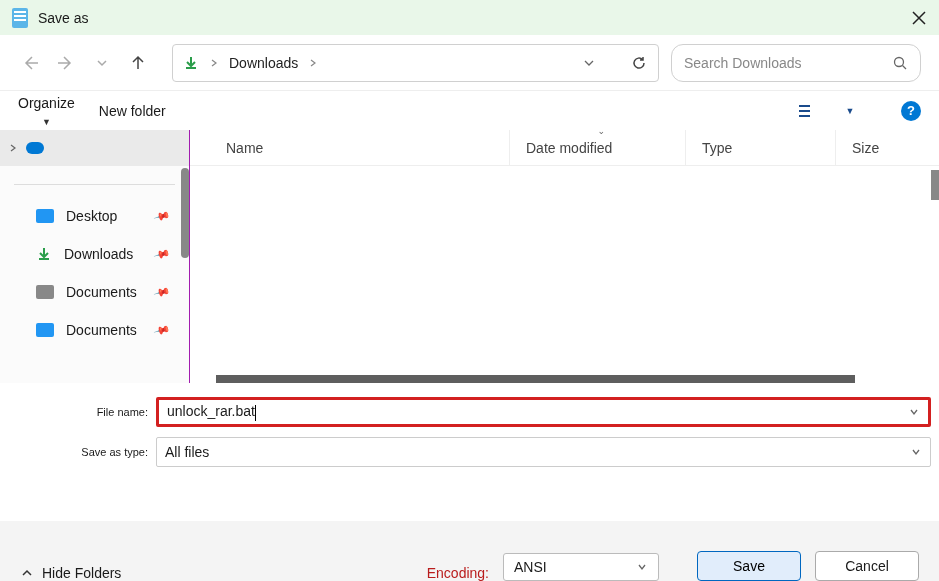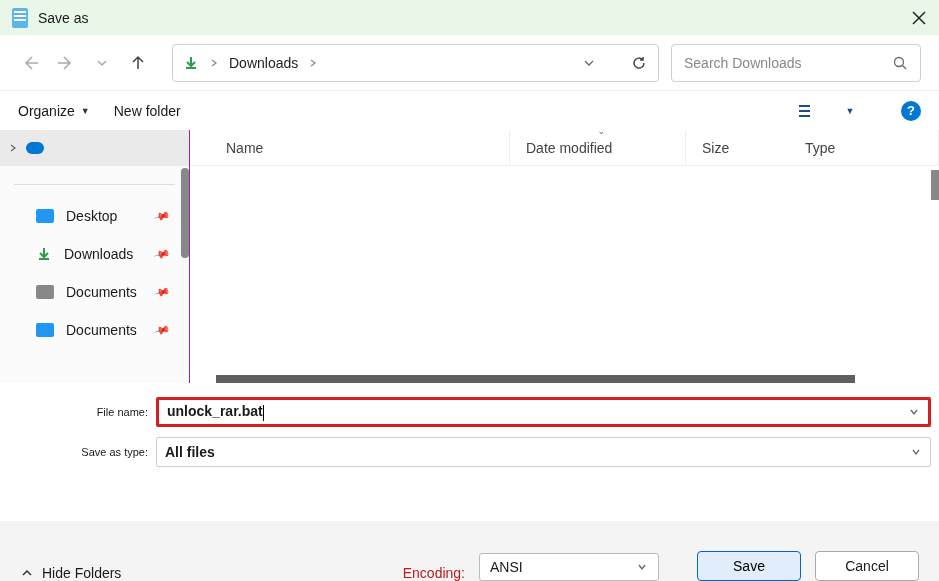--- a/index.html
+++ b/index.html
@@ -17,26 +17,26 @@
 .nav-btn.up { color: #333; }
 
 .addressbar { flex: 1; height: 38px; border: 1px solid #d0d0d0; border-radius: 4px; display: flex; align-items: center; padding: 0 10px; gap: 10px; margin-left: 10px; }
 .addressbar .dl-icon { color: #2a9d4a; }
 .addressbar .sep { color: #888; }
 .addressbar .crumb { color: #222; }
 .addressbar .spacer { flex: 1; }
 .addressbar .chev { color: #666; }
 .addressbar .refresh { color: #444; }
 
-.searchbox { width: 250px; height: 38px; border: 1px solid #d0d0d0; border-radius: 4px; display: flex; align-items: center; padding: 0 12px; color: #888; }
+.searchbox { width: 250px; height: 38px; border: 1px solid #d0d0d0; border-radius: 12px; display: flex; align-items: center; padding: 0 12px; color: #888; }
 .searchbox .ph { flex: 1; }
 .searchbox .sicon { color: #666; }
 
 .toolbar { height: 40px; display: flex; align-items: center; padding: 0 18px; gap: 24px; border-top: 1px solid #eee; }
-.toolbar .org { display: flex; align-items: center; gap: 6px; cursor: pointer; }
+.toolbar .org { display: flex; align-items: center; gap: 6px; cursor: pointer; flex-direction: column; }
 .toolbar .org .tri { font-size: 9px; color: #333; }
 .toolbar .spacer { flex: 1; }
 .toolbar .view-btn { width: 26px; height: 26px; display: flex; align-items: center; justify-content: center; color: #1a4b8c; cursor: pointer; gap: 2px; }
 .toolbar .help { width: 20px; height: 20px; border-radius: 50%; background: #0078d4; color: #fff; display: flex; align-items: center; justify-content: center; font-size: 13px; font-weight: bold; cursor: pointer; margin-left: 20px;}
 
 .main { display: flex; height: 253px; position: relative; }
 .sidebar { width: 190px; background: #fbfbfb; border-right: 1px solid #a21caf; overflow: hidden; position: relative; }
 .sidebar .top-item { height: 36px; display: flex; align-items: center; padding-left: 8px; gap: 8px; background: #eaeaea; }
 .sidebar .top-item .chev { color: #666; font-size: 11px; }
 .sidebar .cloud-icon { width: 18px; height: 12px; background: #0078d4; border-radius: 6px; position: relative; }
@@ -57,31 +57,31 @@
 .filelist .col.date { width: 176px; position: relative; }
 .filelist .col.date .sortind { position: absolute; top: -4px; left: 50%; font-size: 9px; color: #666; }
 .filelist .col.type { width: 150px; }
 .filelist .col.size { flex: 1; border-right: none; }
 .filelist .hscroll { position: absolute; bottom: 0; left: 26px; right: 84px; height: 8px; background: #5e5e5e; border-radius: 0; }
 .filelist .vscroll { position: absolute; right: 0; top: 40px; width: 8px; height: 30px; background: #888; }
 
 .form-area { padding: 14px 8px 0 8px; }
 .form-row { display: flex; align-items: center; margin-bottom: 10px; }
 .form-row .lbl { width: 148px; text-align: right; padding-right: 8px; font-size: 11px; }
-.form-row .field { flex: 1; height: 30px; border: 1px solid #ccc; border-radius: 2px; display: flex; align-items: center; padding: 0 8px; position: relative; font-weight: bold; }
+.form-row .field { flex: 1; height: 30px; border: 1px solid #ccc; border-radius: 2px; display: flex; align-items: center; padding: 0 8px; position: relative; }
 .form-row.highlighted .field { border: 3px solid #d32020; }
 .form-row .field .val { flex: 1; }
 .form-row .field .dd { color: #666; font-size: 11px; }
 .caret { display: inline-block; width: 1px; height: 16px; background: #000; vertical-align: middle; }
 
 .footer { position: absolute; bottom: 0; left: 0; right: 0; height: 60px; background: #f4f4f4; display: flex; align-items: flex-end; padding: 0 20px; gap: 14px; }
 .footer .hide { display: flex; align-items: center; gap: 8px; cursor: pointer; }
 .footer .spacer { flex: 1; }
 .footer .enc-lbl { color: #b91c1c; }
-.footer .enc-sel { width: 180px; height: 28px; border: 1px solid #bbb; border-radius: 3px; display: flex; align-items: center; padding: 0 10px; background: #fff; }
+.footer .enc-sel { width: 156px; height: 28px; border: 1px solid #bbb; border-radius: 3px; display: flex; align-items: center; padding: 0 10px; background: #fff; }
 .footer .enc-sel .val { flex: 1; }
 .footer .btn { width: 104px; height: 30px; border: 1px solid #aaa; border-radius: 4px; display: flex; align-items: center; justify-content: center; cursor: pointer; background: #fff; }
 .footer .btn.primary { background: #e1edfb; border-color: #0067c0; color: #000; }
 
 svg { display: block; }
 </style>
 </head>
 <body>
 
 <div class="titlebar">
@@ -214,22 +214,22 @@
     <div class="sidebar-scroll"></div>
   </div>
 
   <div class="filelist">
     <div class="headers">
       <div class="col name">Name</div>
       <div class="col date">
         <span class="sortind">⌄</span>
         <span>Date modified</span>
       </div>
+      <div class="col type">Type</div>
       <div class="col size">Size</div>
-      <div class="col type">Type</div>
     </div>
     <div class="hscroll"></div>
     <div class="vscroll"></div>
   </div>
 </div>
 
 <div class="form-area">
   <div class="form-row highlighted">
     <div class="lbl">File name:</div>
     <div class="field">

